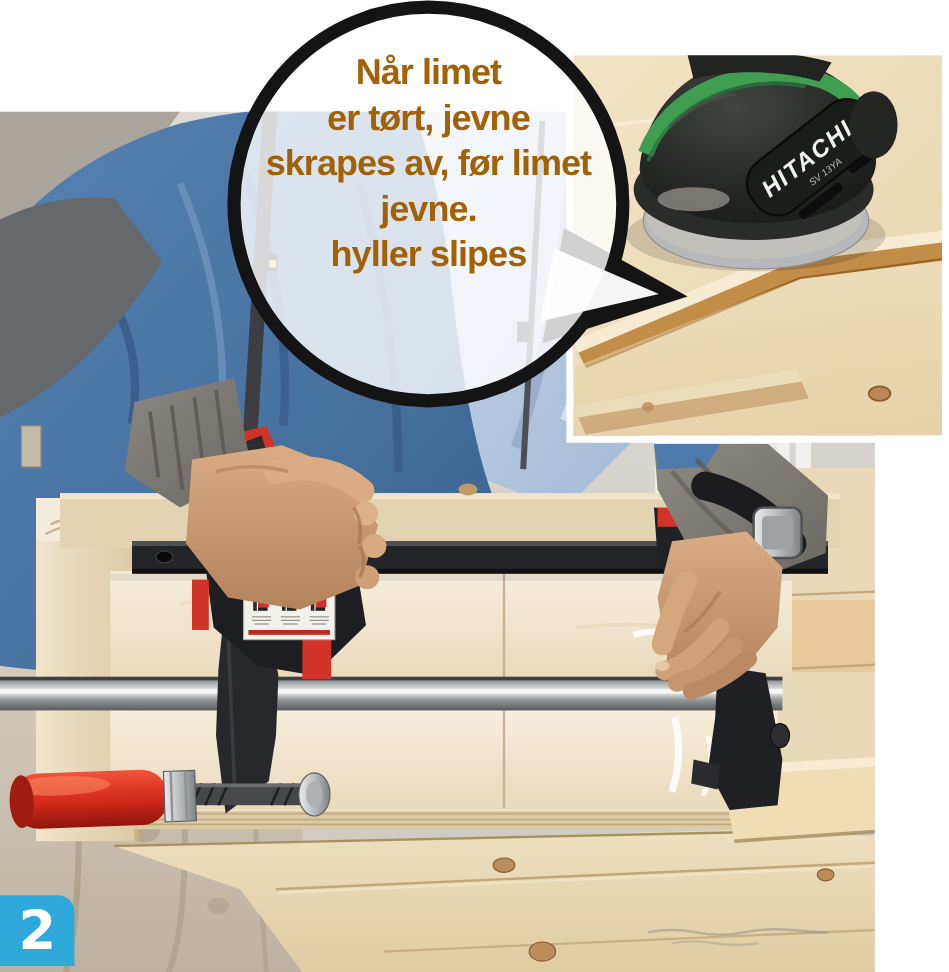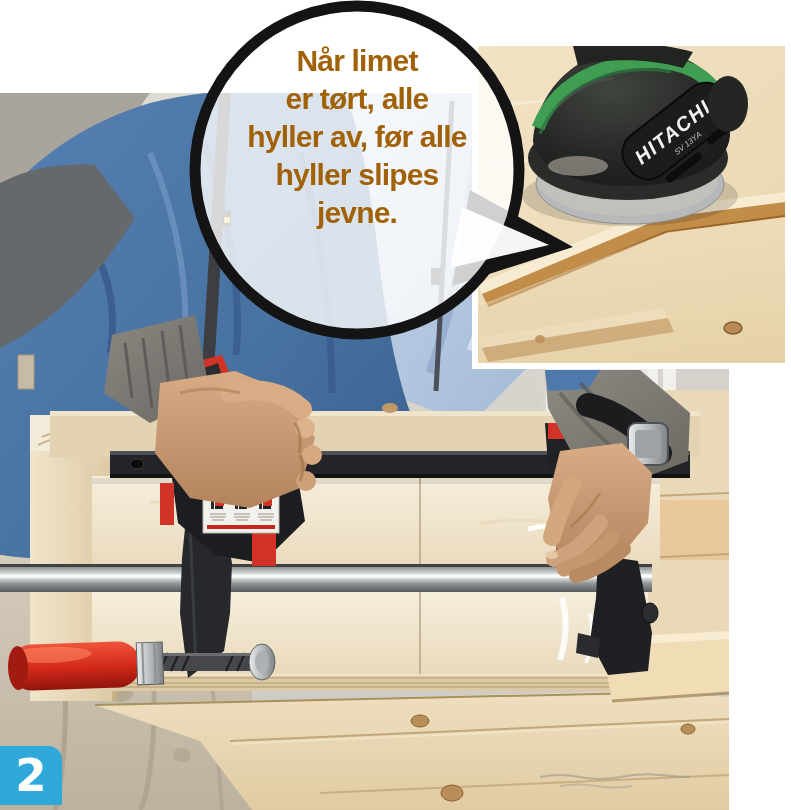--- a/index.html
+++ b/index.html
@@ -356,23 +356,23 @@
     </g>
   </svg>
 
   <svg class="bubble-layer" viewBox="0 0 791 810" width="791" height="810">
     <polygon points="470,190 573,247 452,286" fill="#141414"></polygon>
     <ellipse cx="357" cy="170" rx="162" ry="164" fill="#ffffff" fill-opacity="0.8" stroke="#141414" stroke-width="11"></ellipse>
     <polygon points="462,207 549,245 450,268" fill="#ffffff" fill-opacity="0.96"></polygon>
   </svg>
   <div class="bubble-text">
     <div>Når limet</div>
-    <div>er tørt, alle</div>
-    <div>hyller av, før alle</div>
+    <div>er tørt, jevne</div>
+    <div>skrapes av, før limet</div>
+    <div>jevne.</div>
     <div>hyller slipes</div>
-    <div>jevne.</div>
   </div>
 
   <div class="badge">
     <span>2</span>
   </div>
 
 </div>
 
 </body></html>

